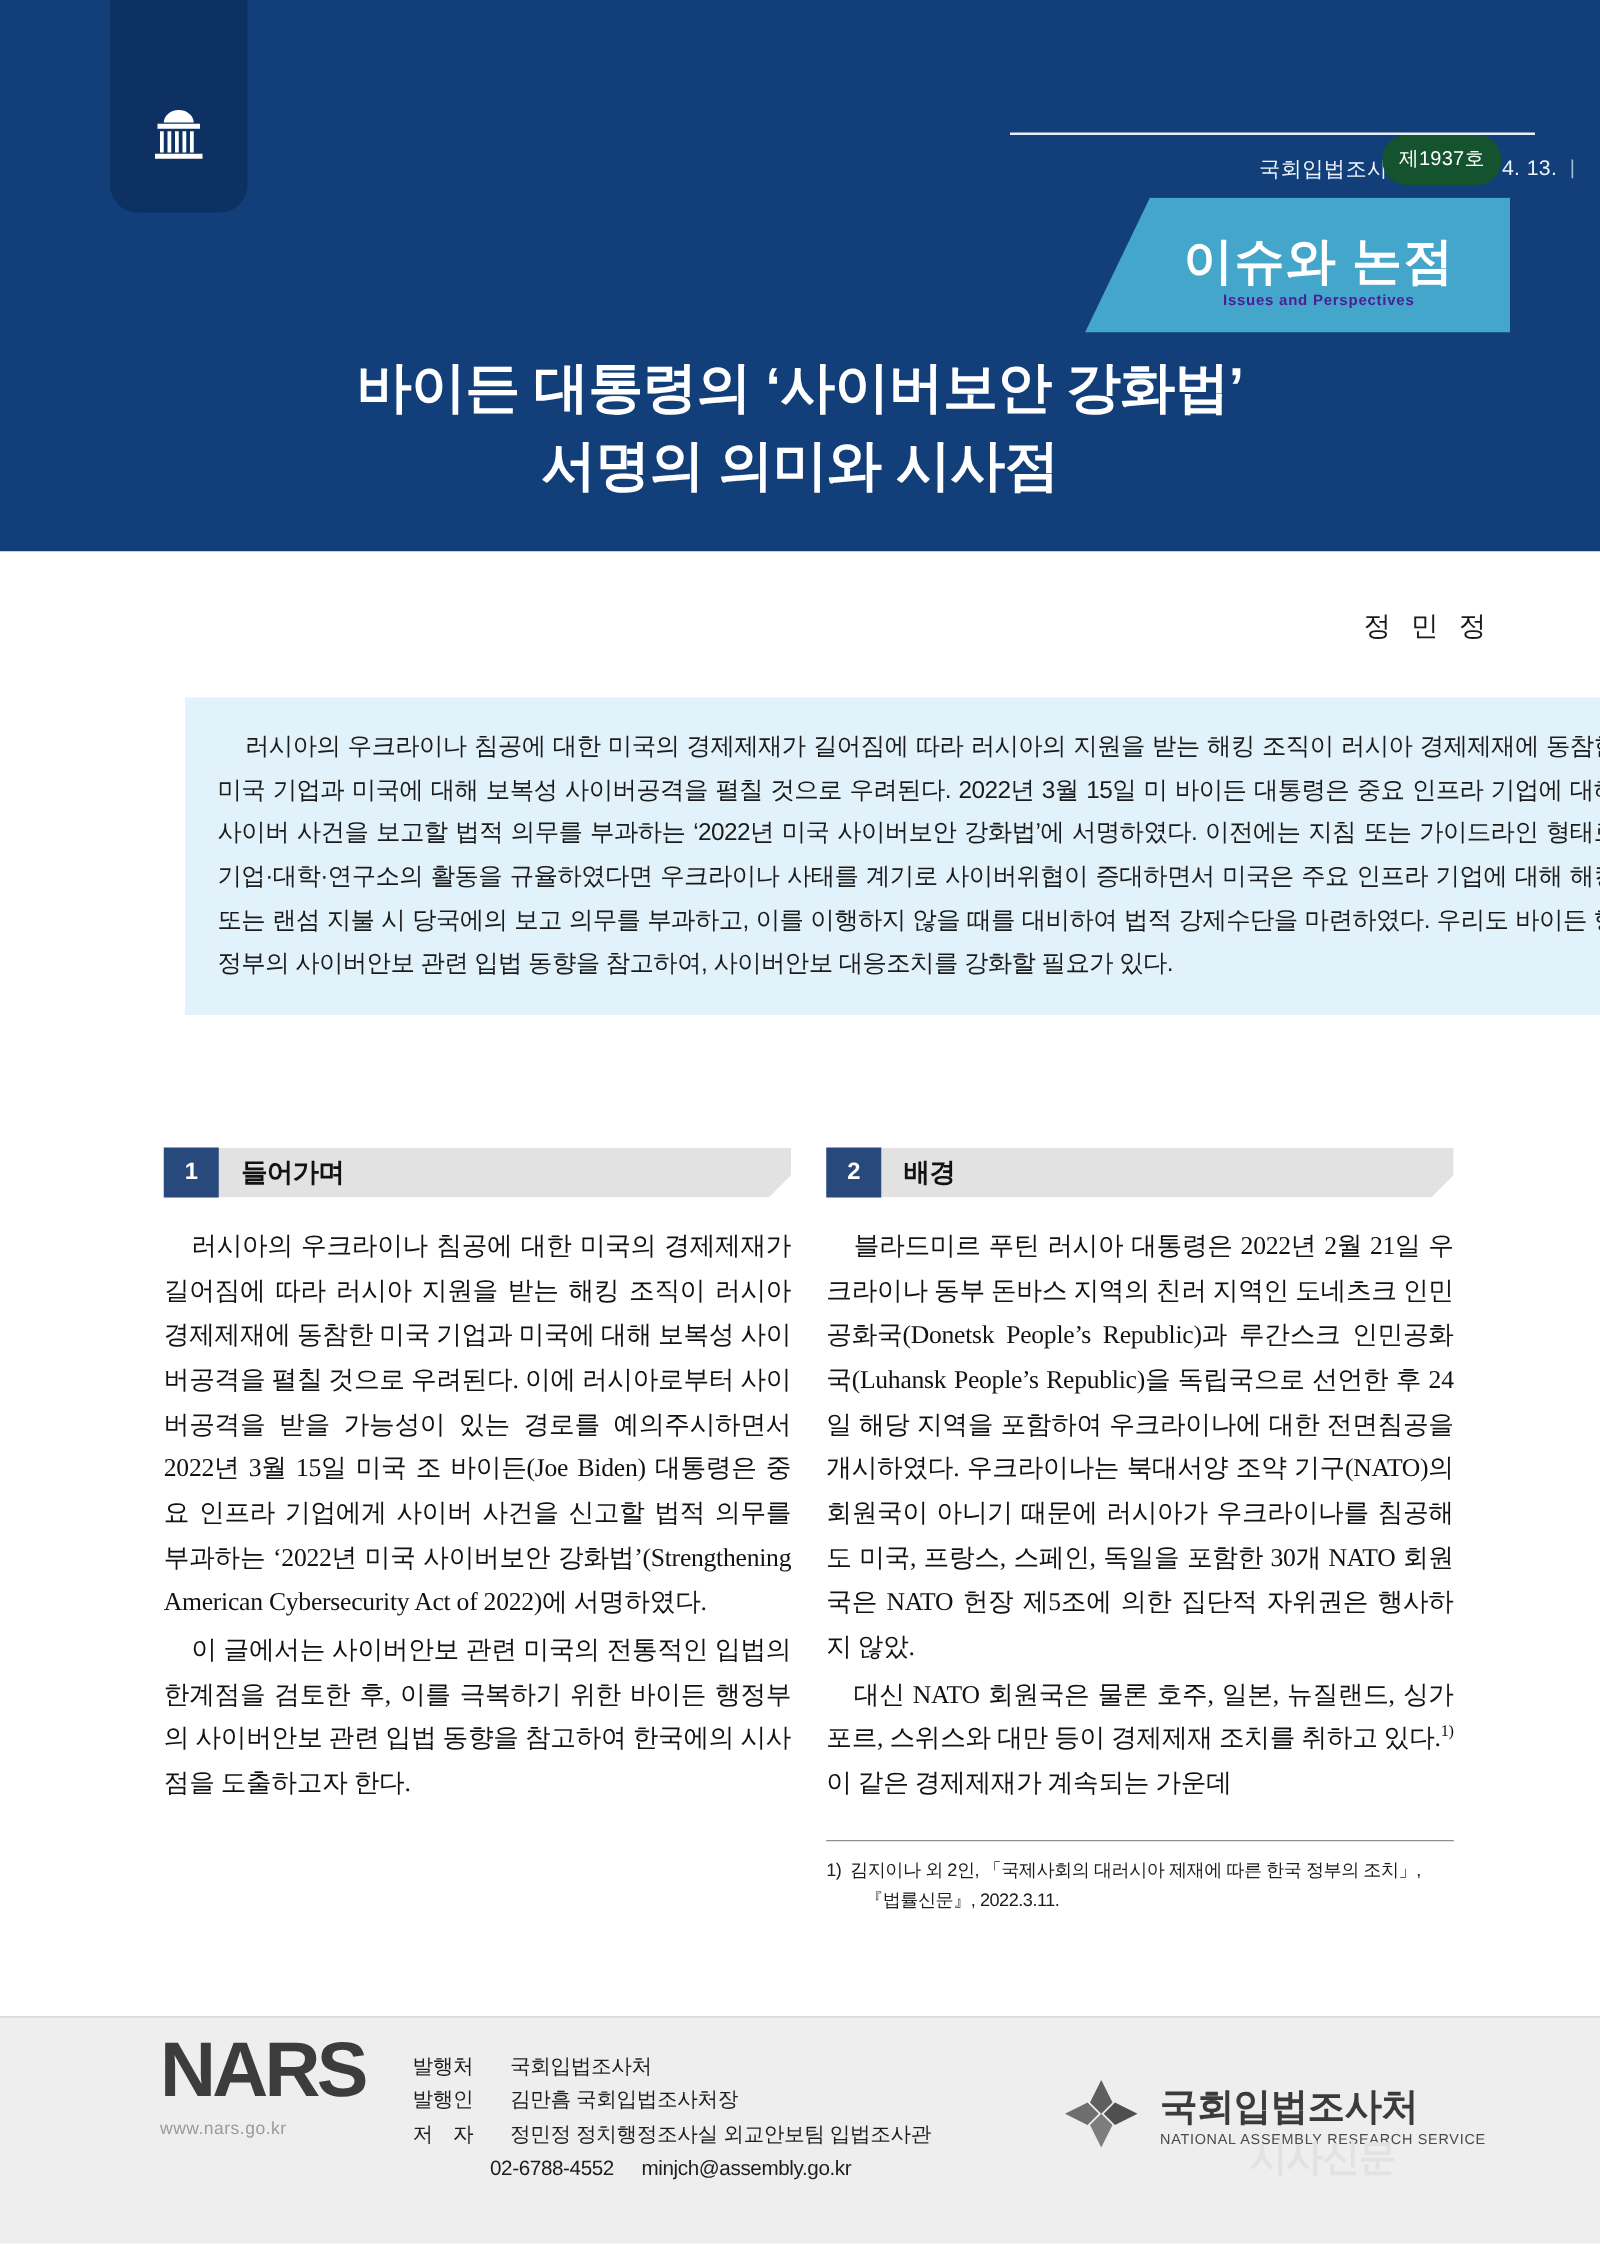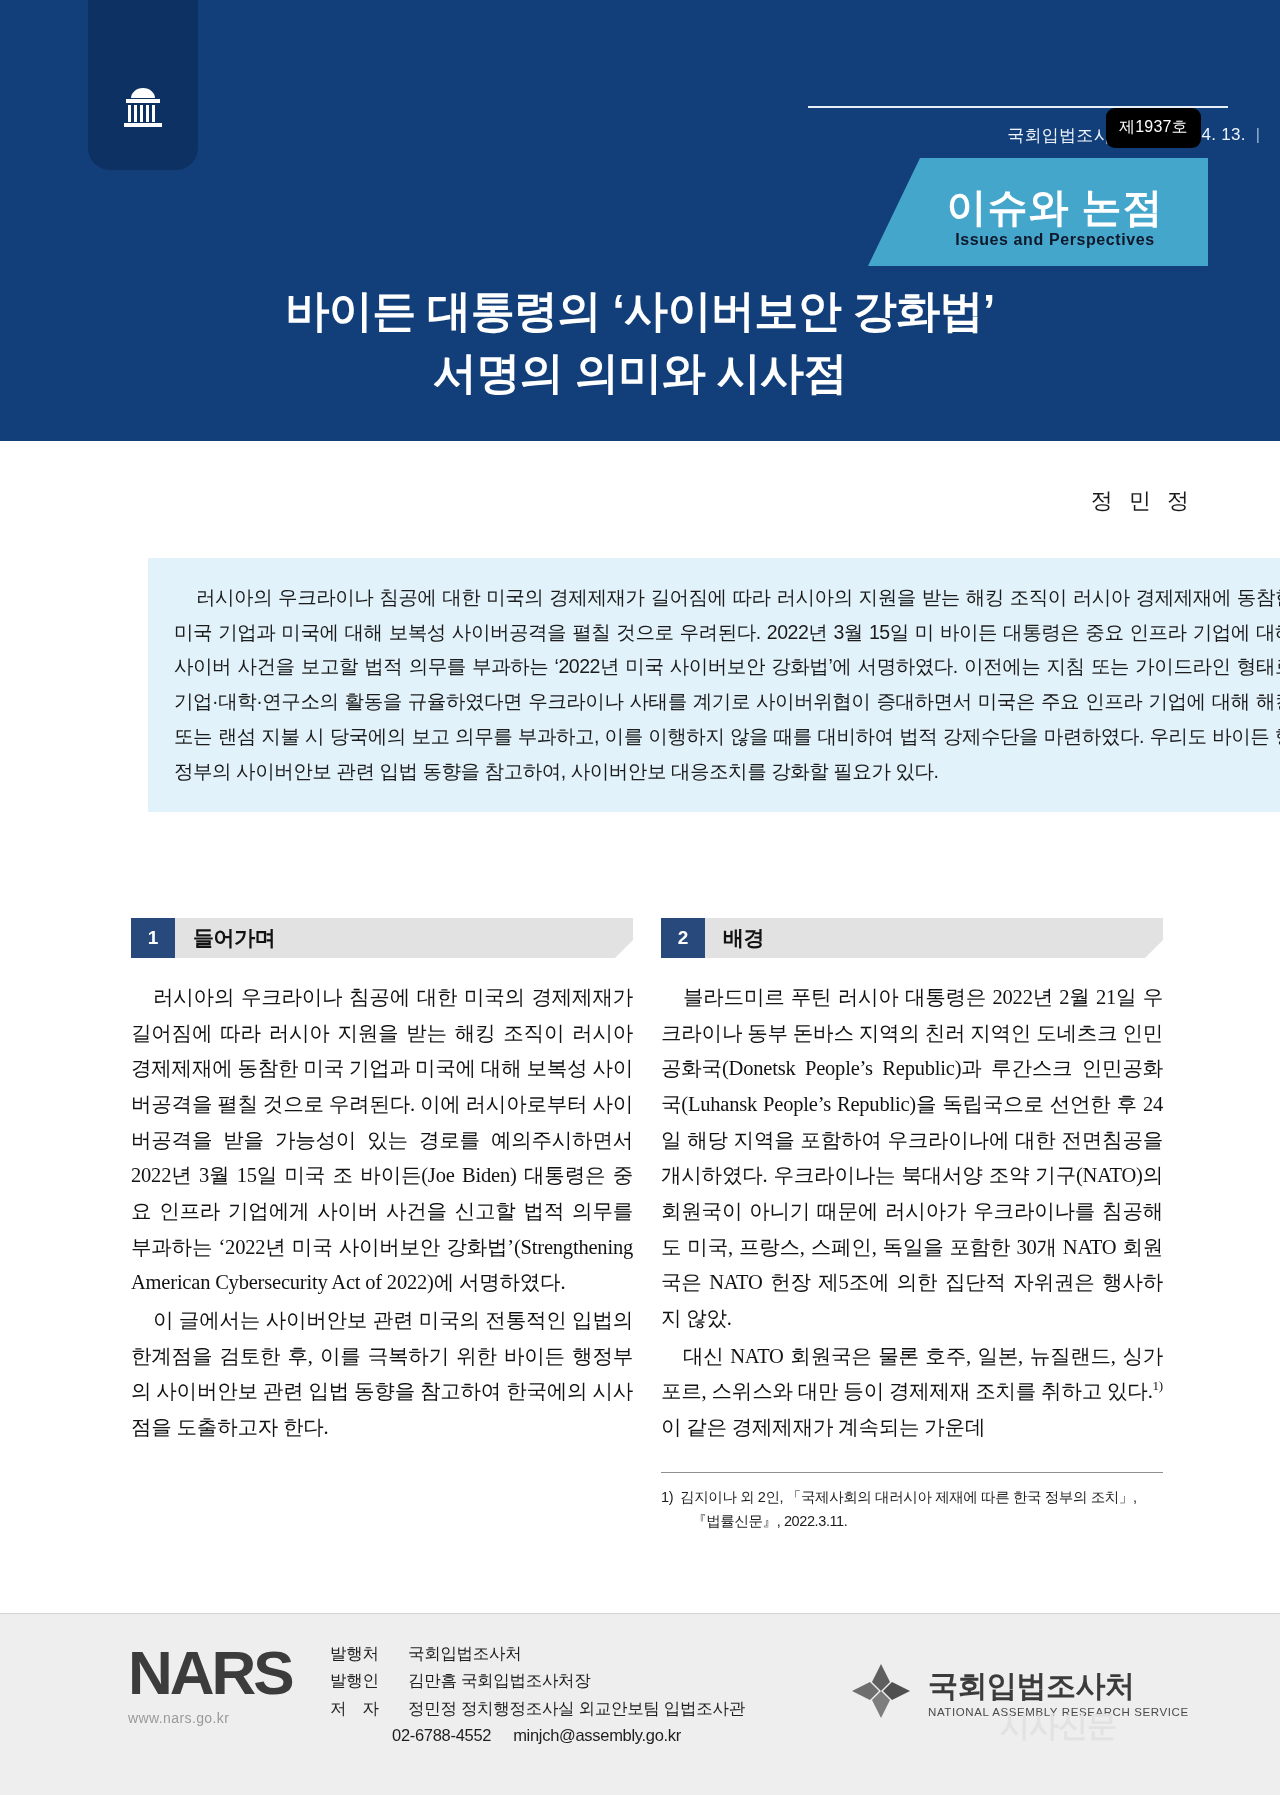--- a/index.html
+++ b/index.html
@@ -58,25 +58,25 @@
   .meta-text {
     color: #eef4fb;
     font-size: 17px;
     letter-spacing: 0.3px;
     white-space: nowrap;
   }
   .meta-sep { color: #9fb9d6; font-size: 16px; }
   .issue-badge {
     position: absolute;
     left: 1106px; top: 108px;
-    background: #000000;
+    background: #14532d;
     color: #ffffff;
     font-size: 16px;
     padding: 9px 13px 10px;
-    border-radius: 9px;
+    border-radius: 19px;
     white-space: nowrap;
     letter-spacing: 0.2px;
   }
   
   .logo-plate {
     position: absolute;
     left: 868px; top: 158px;
     width: 340px; height: 118px;
     background: #45a6cc;
     clip-path: polygon(52px 0, 340px 0, 340px 108px, 0 108px);
@@ -88,22 +88,22 @@
   }
   .logo-ko {
     color: #ffffff;
     font-size: 40px;
     font-weight: bold;
     letter-spacing: 1px;
     line-height: 1.05;
   }
   .logo-ko .gap { display: inline-block; width: 12px; }
   .logo-en {
-    color: #0f172a;
-    font-size: 16px;
+    color: #4c1d95;
+    font-size: 12px;
     font-weight: bold;
     letter-spacing: 0.6px;
     margin-top: 3px;
   }
   .doc-title {
     position: absolute;
     left: 0; top: 280px;
     width: 1280px;
     text-align: center;
     color: #ffffff;
@@ -219,21 +219,21 @@
   .footer {
     position: absolute;
     left: 0; top: 1613px;
     width: 1280px;
     height: 182px;
     background: #eeeeee;
     border-top: 1px solid #d3d3d3;
   }
   .nars-logo {
     position: absolute;
-    left: 128px; top: 28px;
+    left: 128px; top: 12px;
     width: 270px;
   }
   .nars-word {
     font-size: 62px;
     font-weight: bold;
     color: #3c3c3c;
     letter-spacing: -3px;
     line-height: 1;
     font-family: "Liberation Sans", sans-serif;
   }

